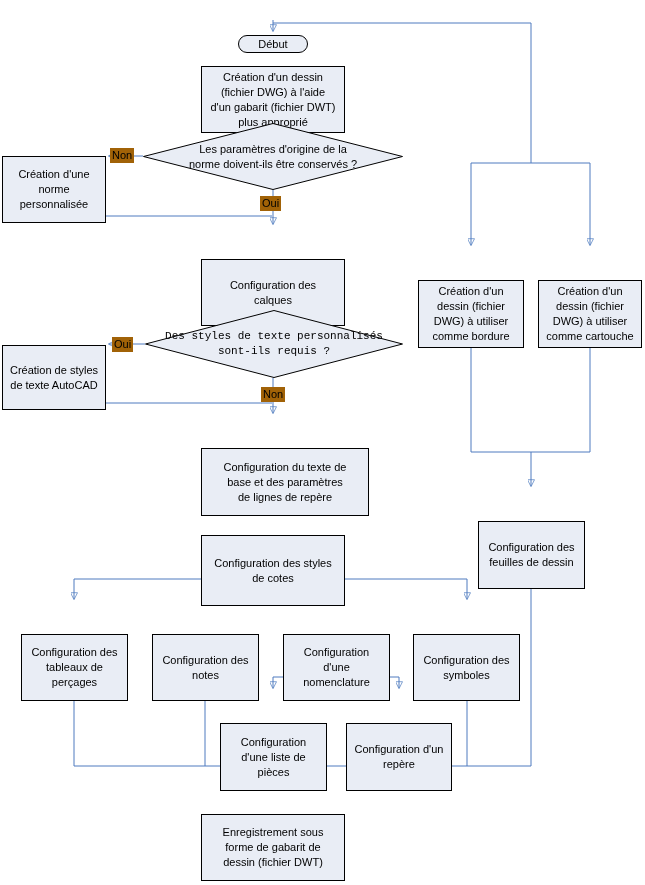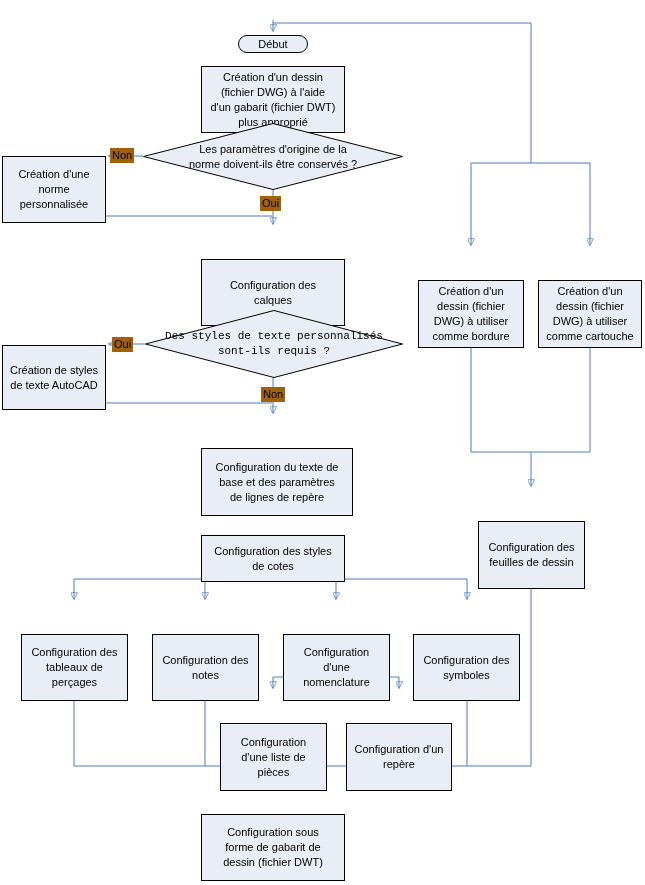--- a/index.html
+++ b/index.html
@@ -85,24 +85,24 @@
 
   <div class="node pill" style="left:238px;top:2px;width:70px;height:18px;">Début</div>
   <div class="node pill" style="left:238px;top:866px;width:70px;height:18px;padding-left:24px;">Fin</div>
 
   <div class="node" style="left:201px;top:33px;width:144px;height:67px;">Création d'un dessin
 (fichier DWG) à l'aide
 d'un gabarit (fichier DWT)
 plus approprié</div>
   <div class="node" style="left:201px;top:226px;width:144px;height:67px;">Configuration des
 calques</div>
-  <div class="node" style="left:201px;top:415px;width:152px;height:68px;">Configuration du texte de
+  <div class="node" style="left:201px;top:415px;width:168px;height:68px;">Configuration du texte de
 base et des paramètres
 de lignes de repère</div>
-  <div class="node" style="left:201px;top:502px;width:144px;height:47px;">Configuration des styles
+  <div class="node" style="left:201px;top:502px;width:144px;height:71px;">Configuration des styles
 de cotes</div>
 
   <div class="diamond" style="left:143px;top:123px;width:260px;height:67px;">
     <svg width="260" height="67">
       <polygon points="130,0.5 259.5,33.5 130,66.5 0.5,33.5" fill="#e9edf5" stroke="#000000" stroke-width="1"></polygon>
     </svg>
     <div class="dtext">Les paramètres d'origine de la
 norme doivent-ils être conservés ?</div>
   </div>
   <div class="diamond" style="left:145px;top:310px;width:258px;height:68px;font-family:Liberation Mono, monospace;">
@@ -140,21 +140,21 @@
 nomenclature</div>
   <div class="node" style="left:413px;top:601px;width:107px;height:67px;">Configuration des
 symboles</div>
 
   <div class="node" style="left:220px;top:690px;width:107px;height:68px;">Configuration
 d'une liste de
 pièces</div>
   <div class="node" style="left:346px;top:690px;width:106px;height:68px;">Configuration d'un
 repère</div>
 
-  <div class="node" style="left:201px;top:781px;width:144px;height:67px;">Configuration sous
+  <div class="node" style="left:201px;top:781px;width:144px;height:67px;">Enregistrement sous
 forme de gabarit de
 dessin (fichier DWT)</div>
 
   <span class="edge-label" style="left:110px;top:148px;">Non</span>
   <span class="edge-label" style="left:260px;top:196px;">Oui</span>
   <span class="edge-label" style="left:112px;top:337px;">Oui</span>
   <span class="edge-label" style="left:261px;top:387px;">Non</span>
 
 </div>
 

